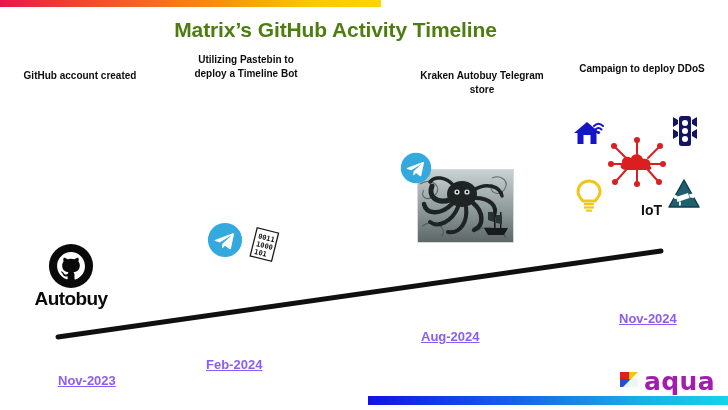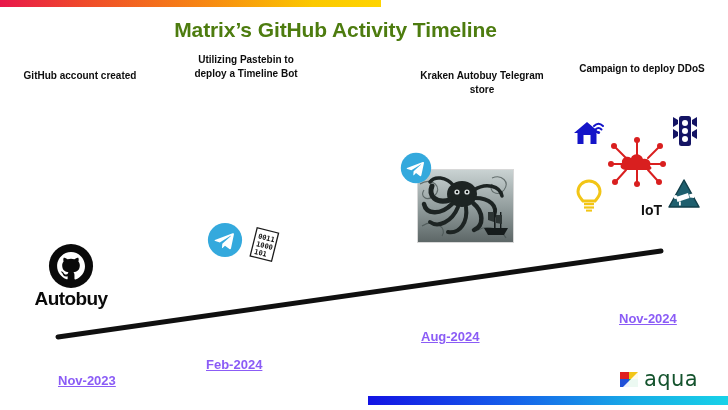--- a/index.html
+++ b/index.html
@@ -140,23 +140,23 @@
     font-weight: bold;
     color: #111111;
   }
 
   
   #aqua-logo { position: absolute; left: 618px; top: 368px; width: 96px; height: 26px; }
   .aqua-word {
     position: absolute;
     left: 26px;
     top: -1px;
-    font-size: 21px;
-    font-weight: normal;
-    color: #14532d;
+    font-size: 25px;
+    font-weight: bold;
+    color: #a21caf;
     letter-spacing: 0.4px;
     font-family: "DejaVu Sans", sans-serif;
   }
 </style>
 </head>
 <body>
 
 <div id="slide">
 
   <div class="topbar"></div>

